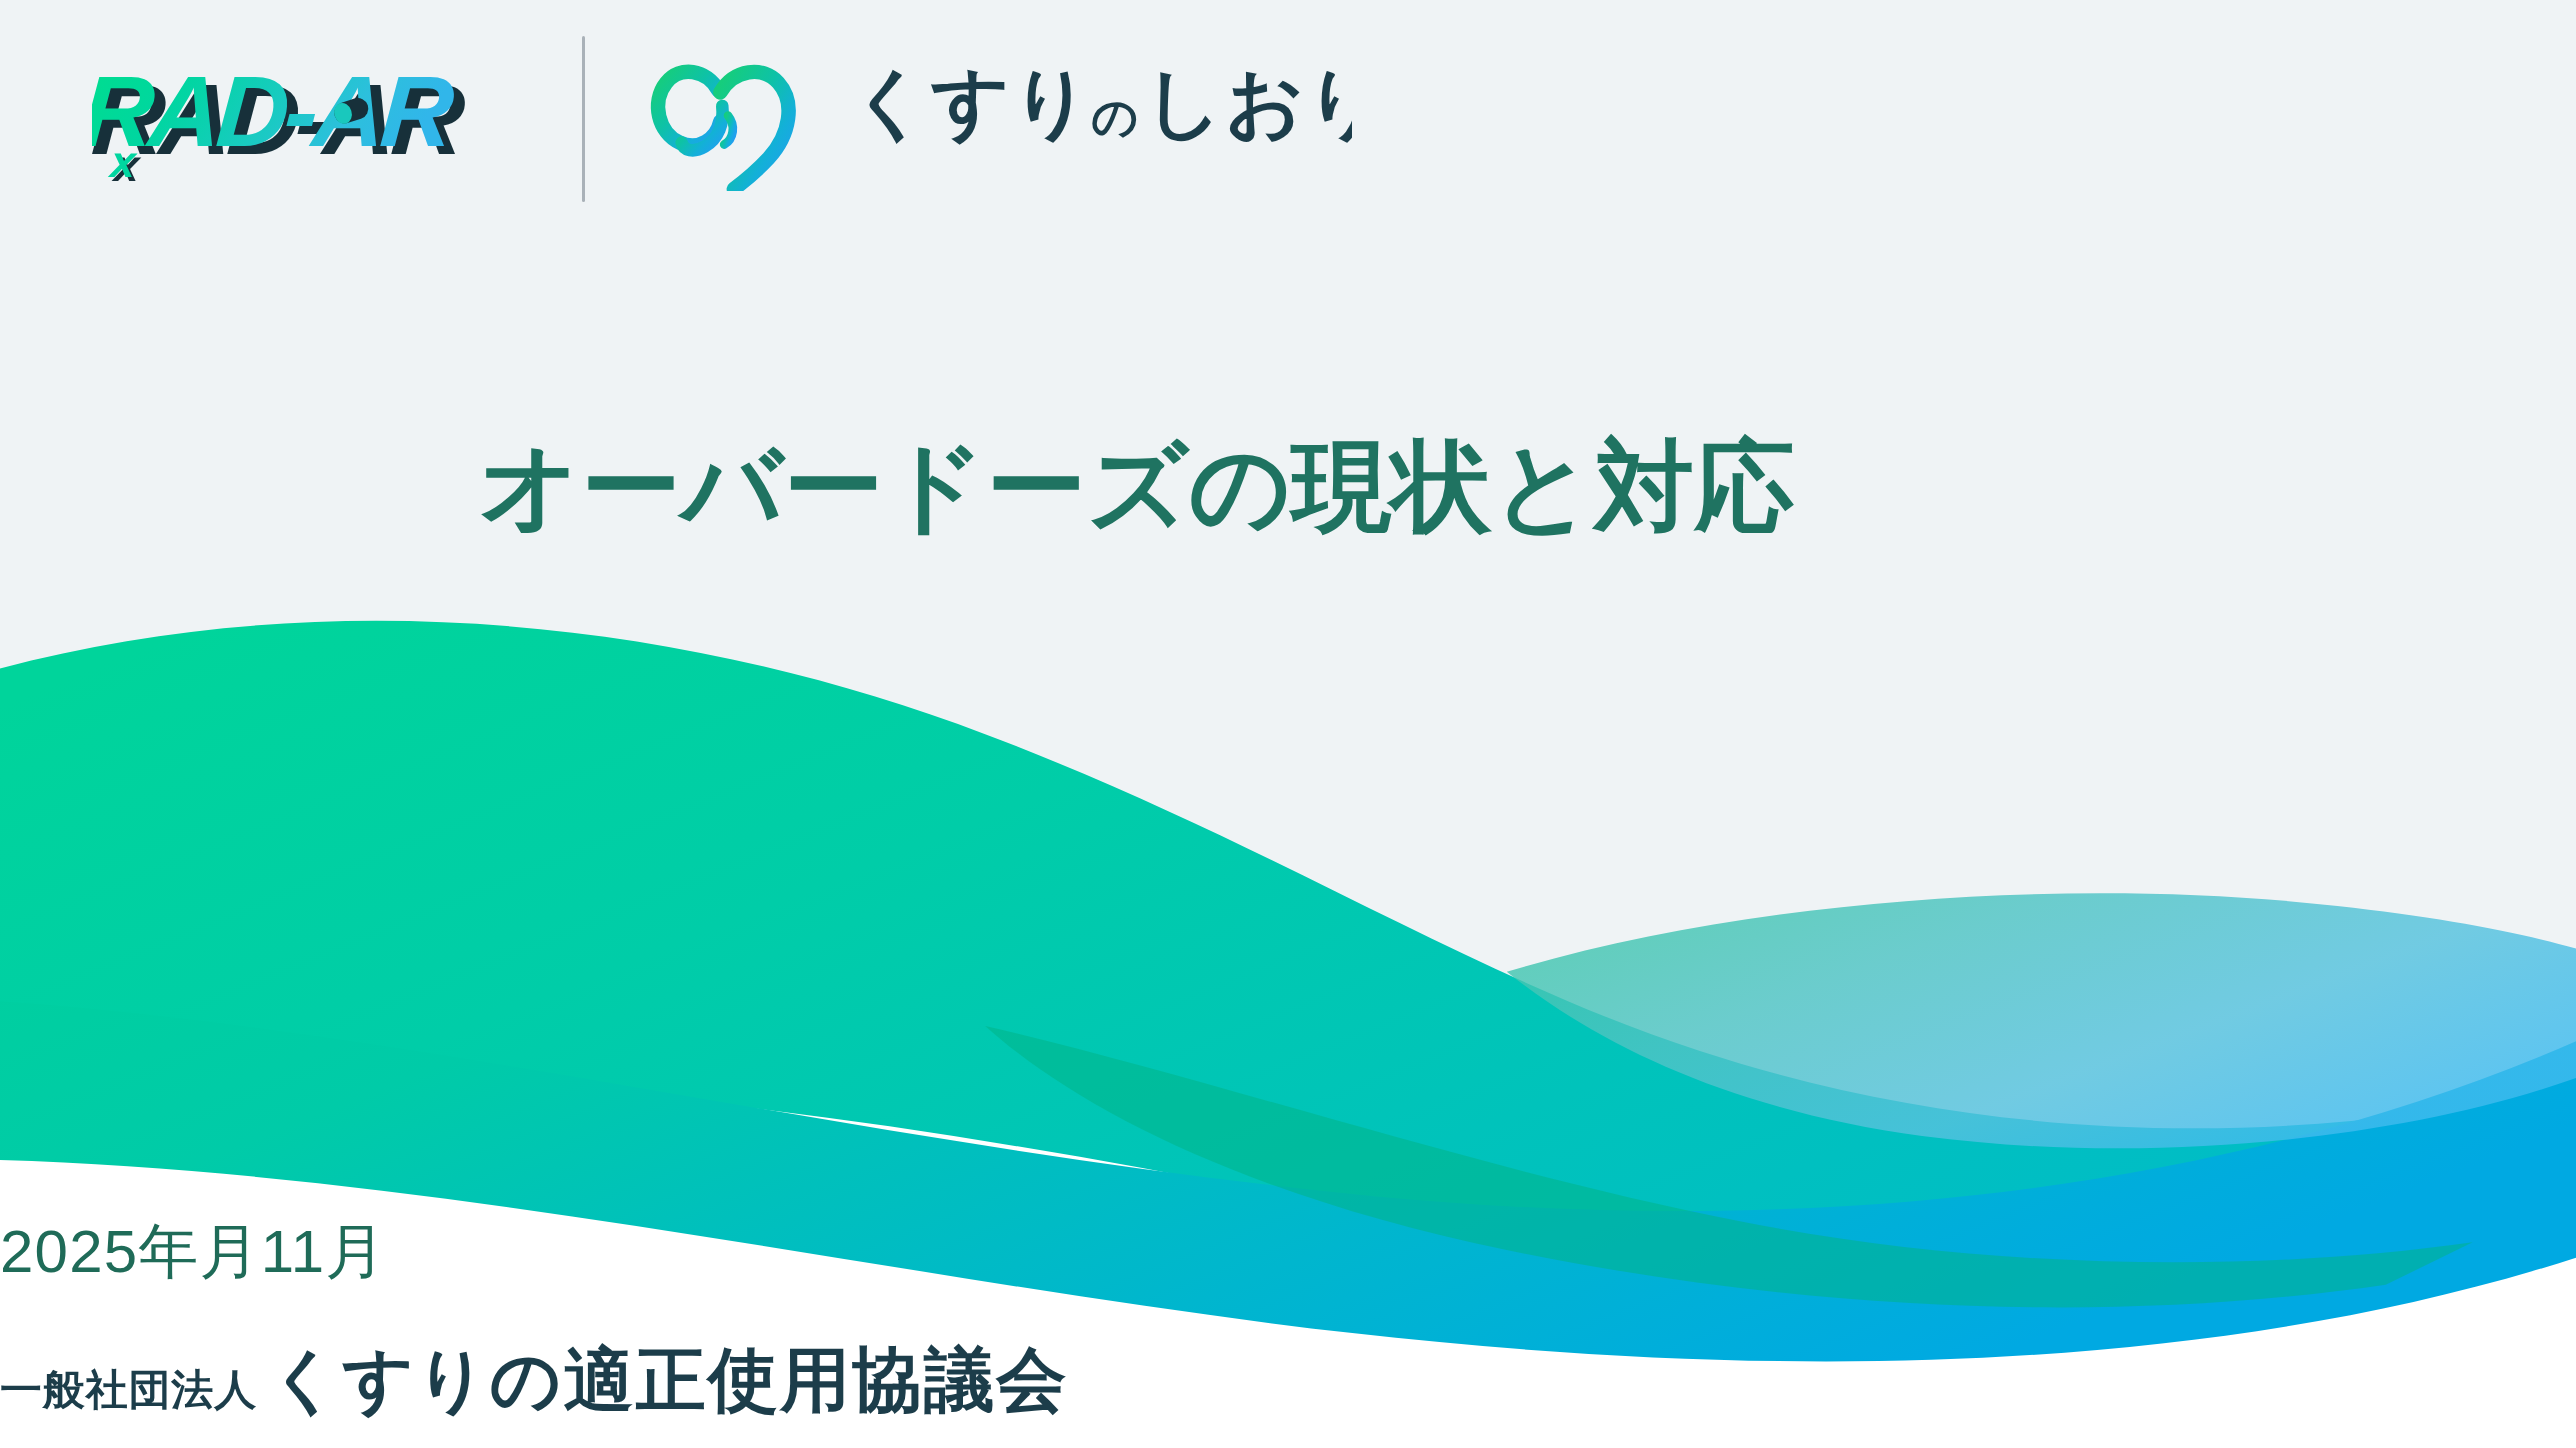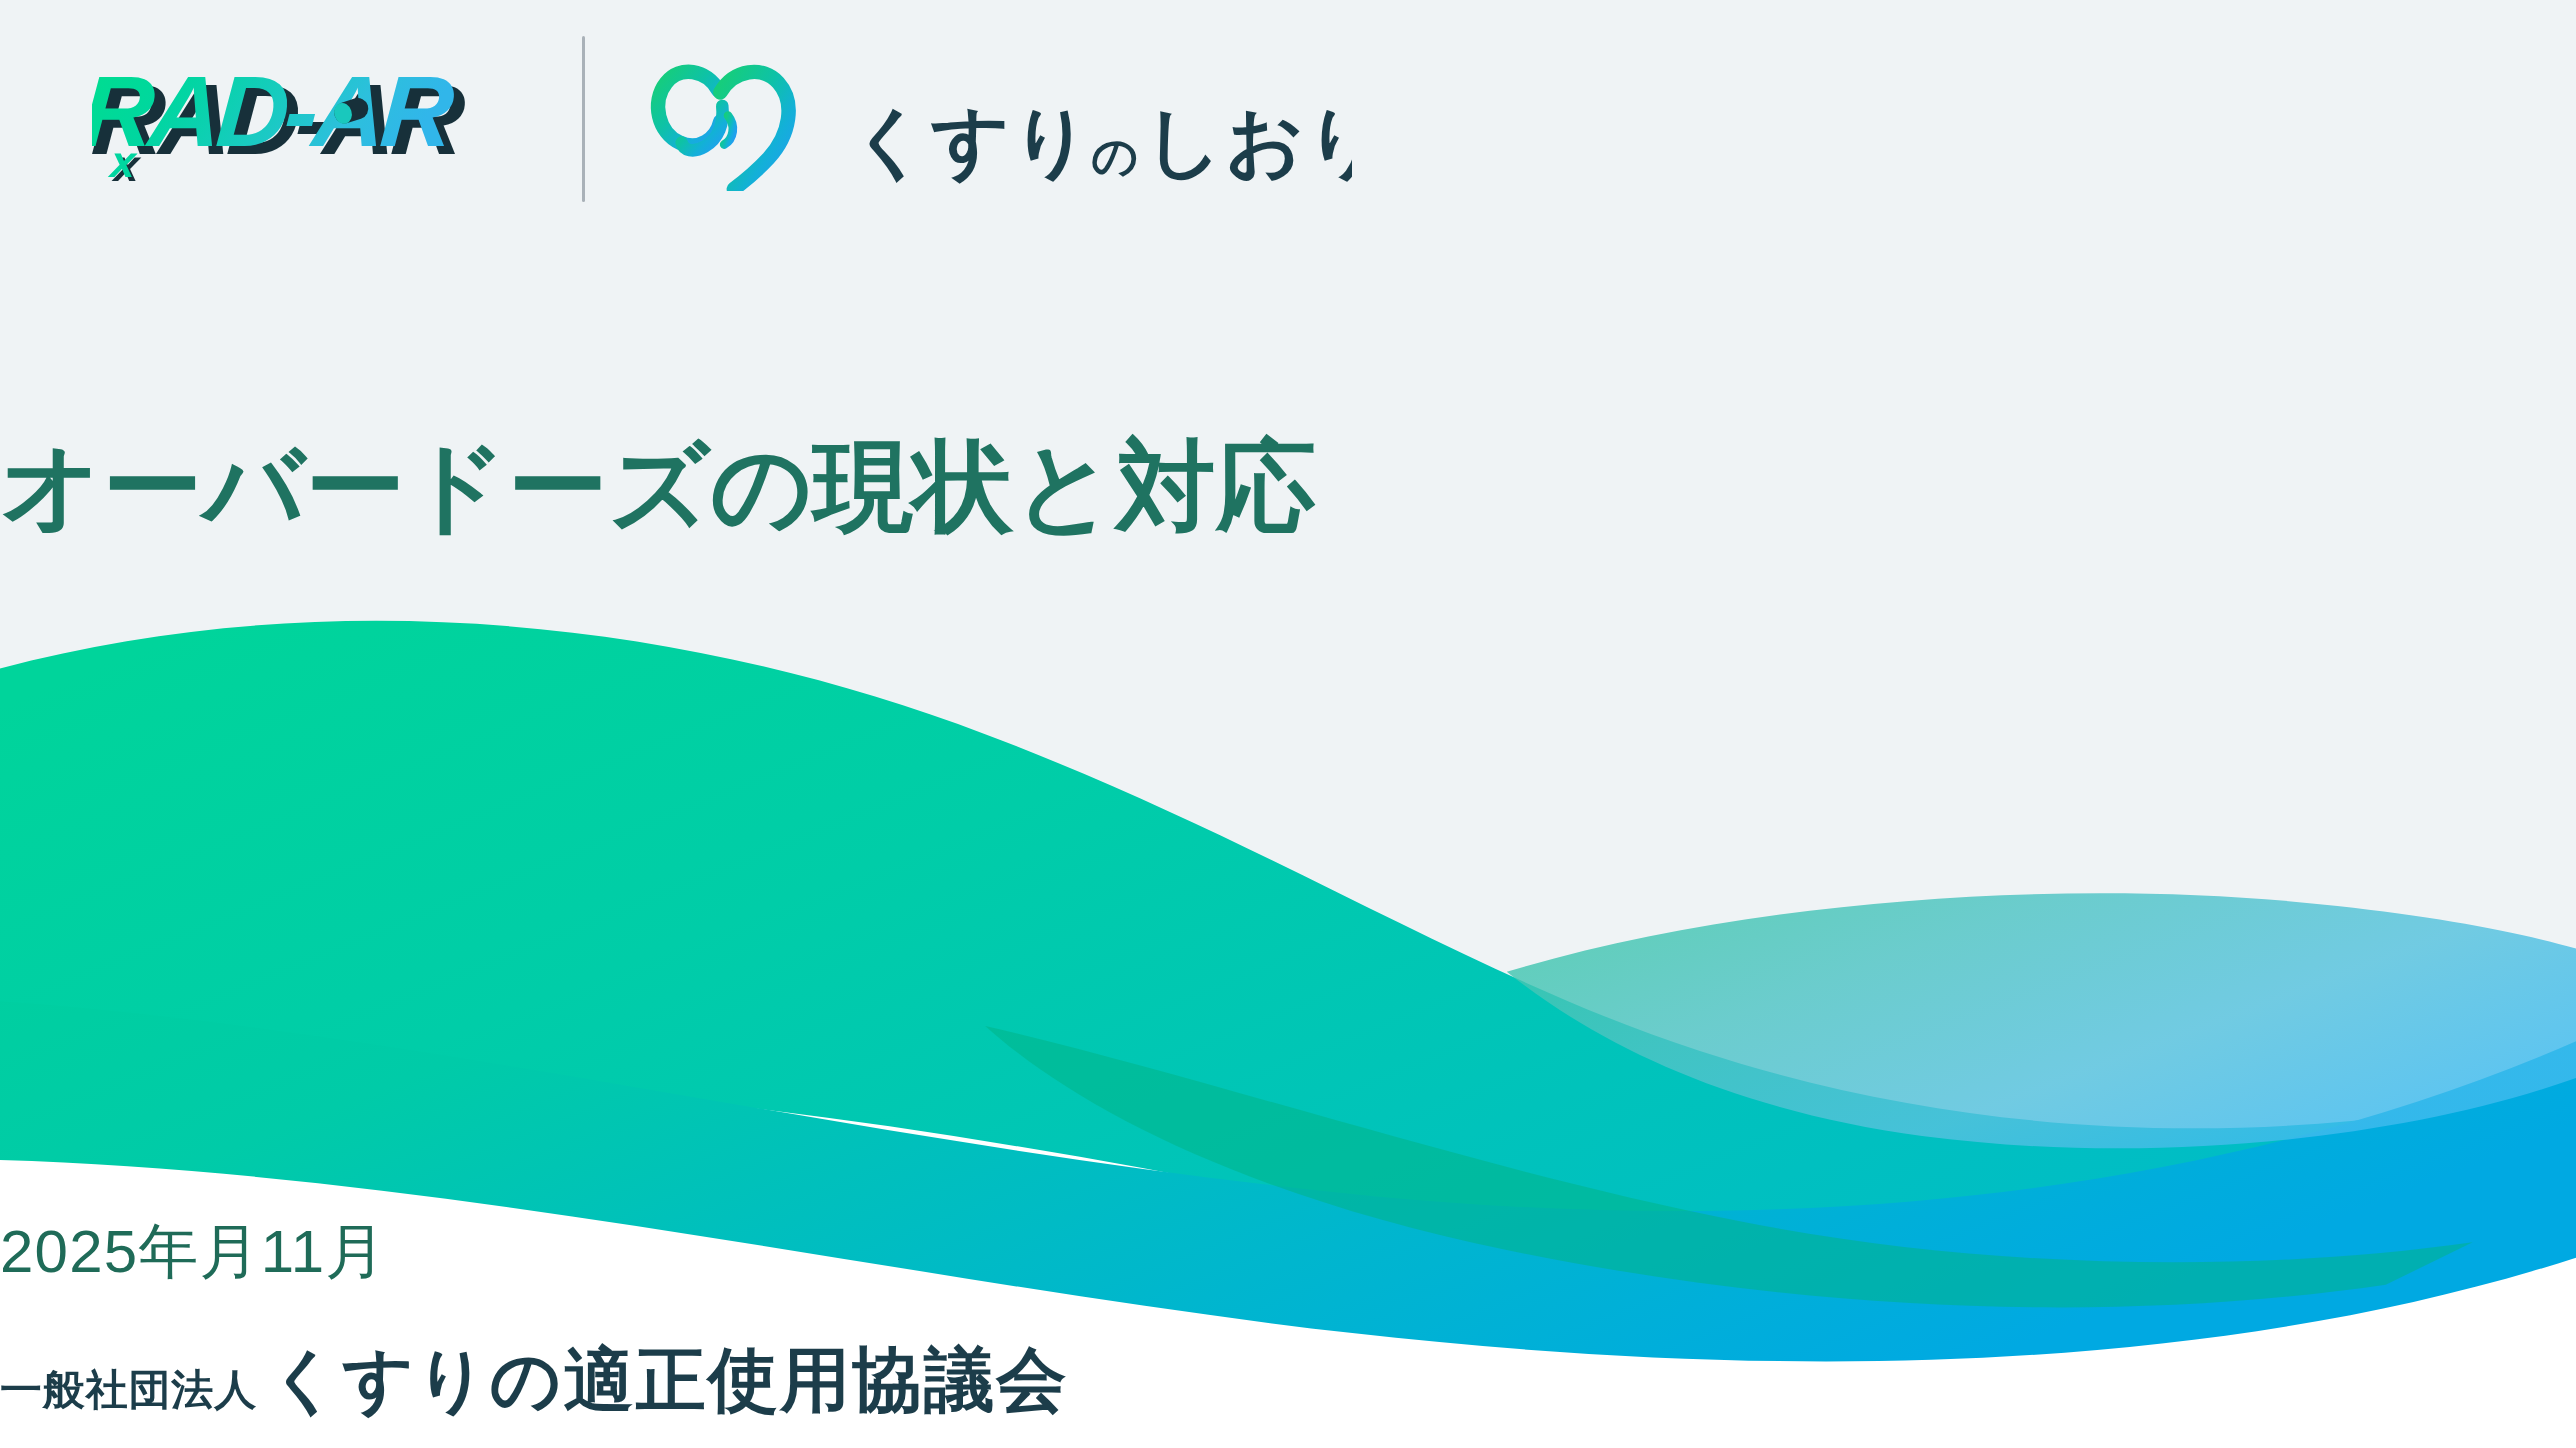--- a/index.html
+++ b/index.html
@@ -33,31 +33,32 @@
   }
   #radar-logo svg{display:block;}
   #logo-divider{
     width:2.9px;height:166px;
     background:#a9b1b8;
     margin:0 58px 0 41px;
     border-radius:1.9px;
     align-self:center;
   }
   #kusuri-brand{
-    display:flex;align-items:flex-end;height:145px;
+    display:flex;align-items:flex-start;height:145px;
   }
   #heart-mark{width:174px;height:145px;display:block;}
   #kusuri-wordmark{
     margin-left:33px;
     width:502px;height:106px;display:block;
   }
 
   
   #title-block{
     position:absolute;left:0;top:425px;width:2273px;
+    text-align:center;
     color:#1f7361;
     font-weight:700;
     line-height:1.22;
     letter-spacing:0.01em;
   }
   .title-line{
     display:block;
     font-size:100px;
     white-space:nowrap;
   }

